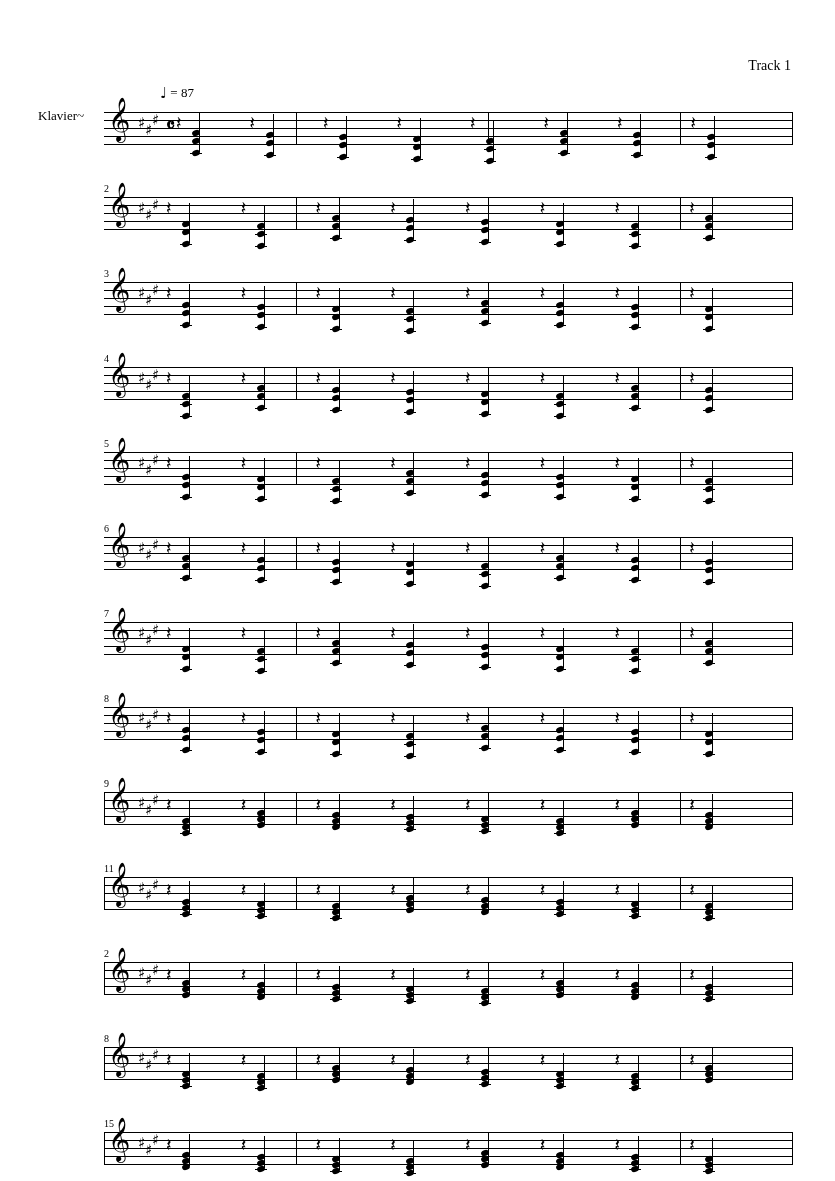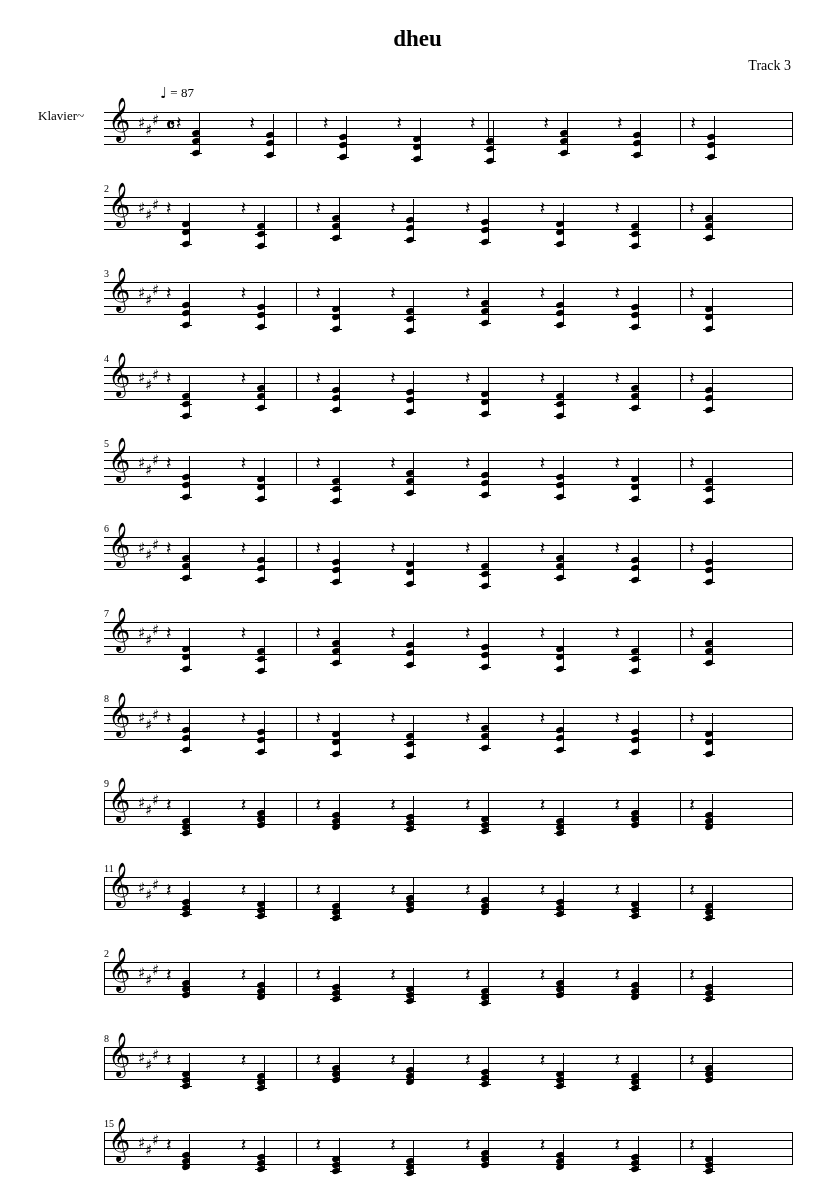--- a/index.html
+++ b/index.html
@@ -146,22 +146,21 @@
     height: 1px;
     width: 12px;
     background: #000000;
   }
 </style>
 </head>
 <body>
 
 <div class="page">
 
-  <div class="title">dheu</div>
-  <div class="track-label">Track 3</div>
+  <div class="track-label">Track 1</div>
   <div class="instrument">Klavier~</div>
 
   <div class="tempo">
     <span class="note-glyph">♩</span>
     <span>= 87</span>
   </div>
 
 
   <div id="systems">
       <div class="system" style="top: 100px;">

